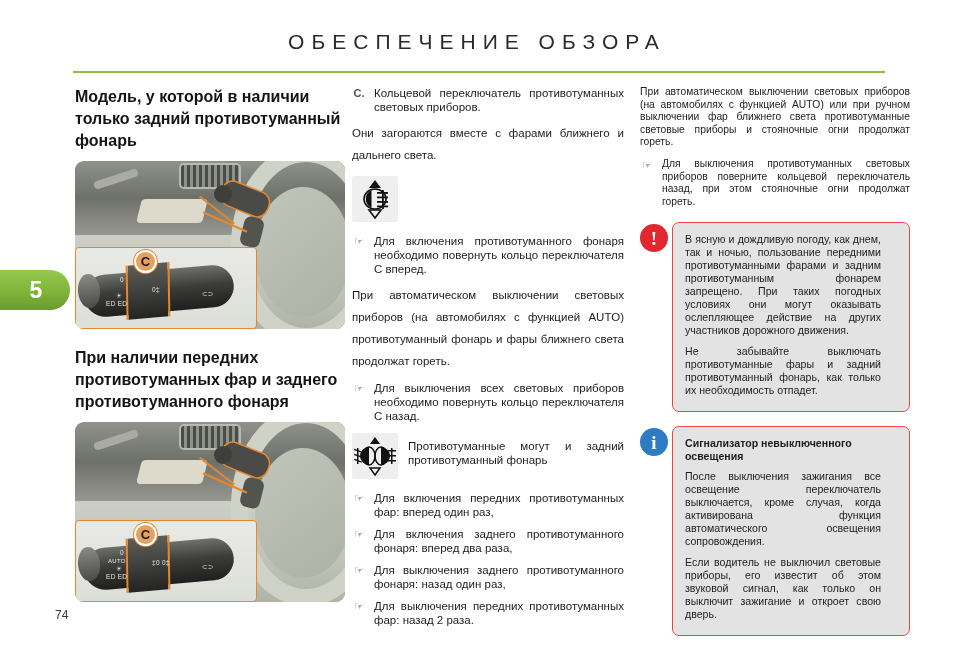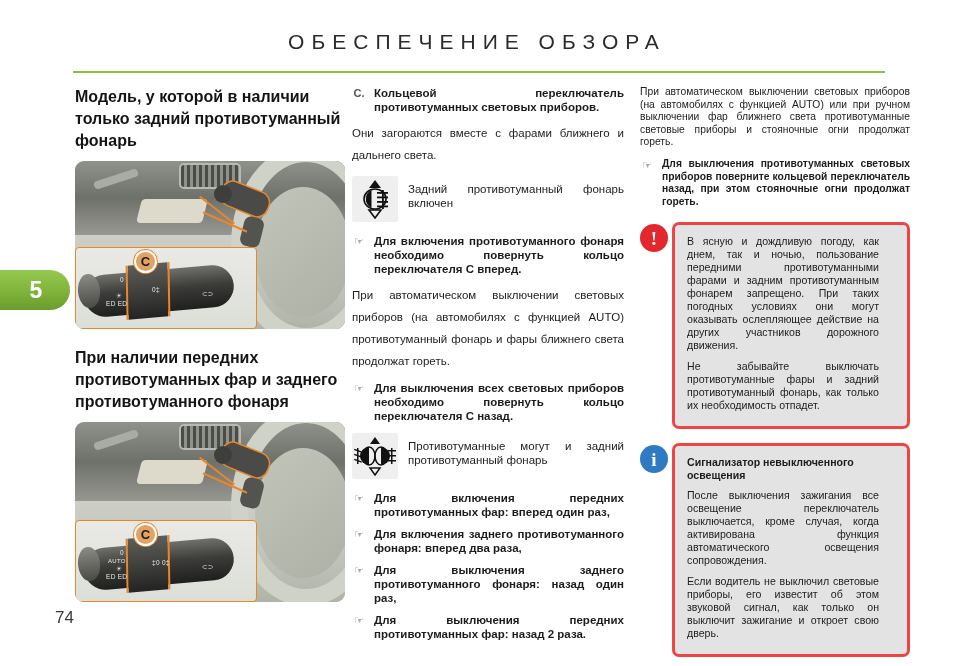--- a/index.html
+++ b/index.html
@@ -55,21 +55,21 @@
 
   .bullet-row {
     display: flex; gap: 8px; margin-bottom: 8px;
     font-size: 11.5px; line-height: 14px; text-align: justify;
   }
   .bullet-row.small { font-size: 10.3px; line-height: 12.6px; }
   .bullet-glyph {
     flex: 0 0 14px; color: #555; font-size: 11px; line-height: 14px;
     text-align: center;
   }
-  .bullet-text { flex: 1 1 auto; font-weight: bold; }
+  .bullet-text { flex: 1 1 auto; }
 
   .lead-letter { font-weight: 700; }
 
   
   .photo {
     position: relative; width: 270px; height: 168px;
     border-radius: 9px; overflow: hidden;
     background: linear-gradient(160deg,#d7d8d2 0%,#c8cac2 40%,#b9bcb3 100%);
     margin-bottom: 18px;
   }
@@ -185,37 +185,37 @@
   .callout-icon {
     position: absolute; left: 0; top: 2px; width: 28px; height: 28px;
     border-radius: 50%;
     display: flex; align-items: center; justify-content: center;
     color: #fff; font-weight: 700; font-size: 19px; line-height: 1;
     font-family: "Liberation Serif", serif;
   }
   .callout-icon.warn { background: #E2282E; }
   .callout-icon.info { background: #2E7BC4; }
   .callout-body {
-    background: #e3e3e3; border: 3px solid #ef4444; border-radius: 7px;
+    background: #e3e3e3; border: 1px solid #ef4444; border-radius: 7px;
     padding: 10px 28px 14px 12px;
   }
   .callout-title {
     font-size: 10.6px; font-weight: 700; line-height: 13px; margin-bottom: 7px;
   }
   .callout-p {
     font-size: 10.6px; line-height: 13px; text-align: justify; margin-bottom: 8px;
   }
   .callout-p:last-child { margin-bottom: 0; }
   .callout.warn-box .callout-body { min-height: 172px; }
   .callout.info-box .callout-body { min-height: 190px; }
 
   
   .page-number {
     position: absolute; left: 55px; top: 608px;
-    font-size: 17px; color: #3a3a3a;
+    font-size: 12px; color: #3a3a3a;
   }
 </style>
 </head>
 <body>
 
 <div class="page">
 
   <div class="page-title">ОБЕСПЕЧЕНИЕ ОБЗОРА</div>
   <div class="title-rule"></div>
 
@@ -305,21 +305,20 @@
           <polygon points="17,39 23,31 11,31" fill="none" stroke="#111" stroke-width="1.6"></polygon>
           <ellipse cx="17" cy="20" rx="11" ry="10" fill="none" stroke="#111" stroke-width="1.6"></ellipse>
           <path d="M13.5 11 A10 10 0 0 0 13.5 29 Z" fill="#111"></path>
           <rect x="19" y="13" width="11" height="1.8" fill="#111"></rect>
           <rect x="19" y="17.5" width="11" height="1.8" fill="#111"></rect>
           <rect x="19" y="22" width="11" height="1.8" fill="#111"></rect>
           <rect x="19" y="26.5" width="11" height="1.8" fill="#111"></rect>
           <rect x="24" y="11" width="1.8" height="19" fill="#111"></rect>
         </svg>
       </div>
-      <div class="symbol-text">Задний противотуманный фонарь включен</div>
     </div>
 
     <div class="bullet-row">
       <div class="bullet-glyph">☞</div>
       <div class="bullet-text">Для включения противотуманного фонаря необходимо повернуть кольцо переключателя C вперед.</div>
     </div>
 
     <div class="body-txt">При автоматическом выключении световых приборов (на автомобилях с функцией AUTO) противотуманный фонарь и фары ближнего света продолжат гореть.</div>
 
     <div class="bullet-row">

